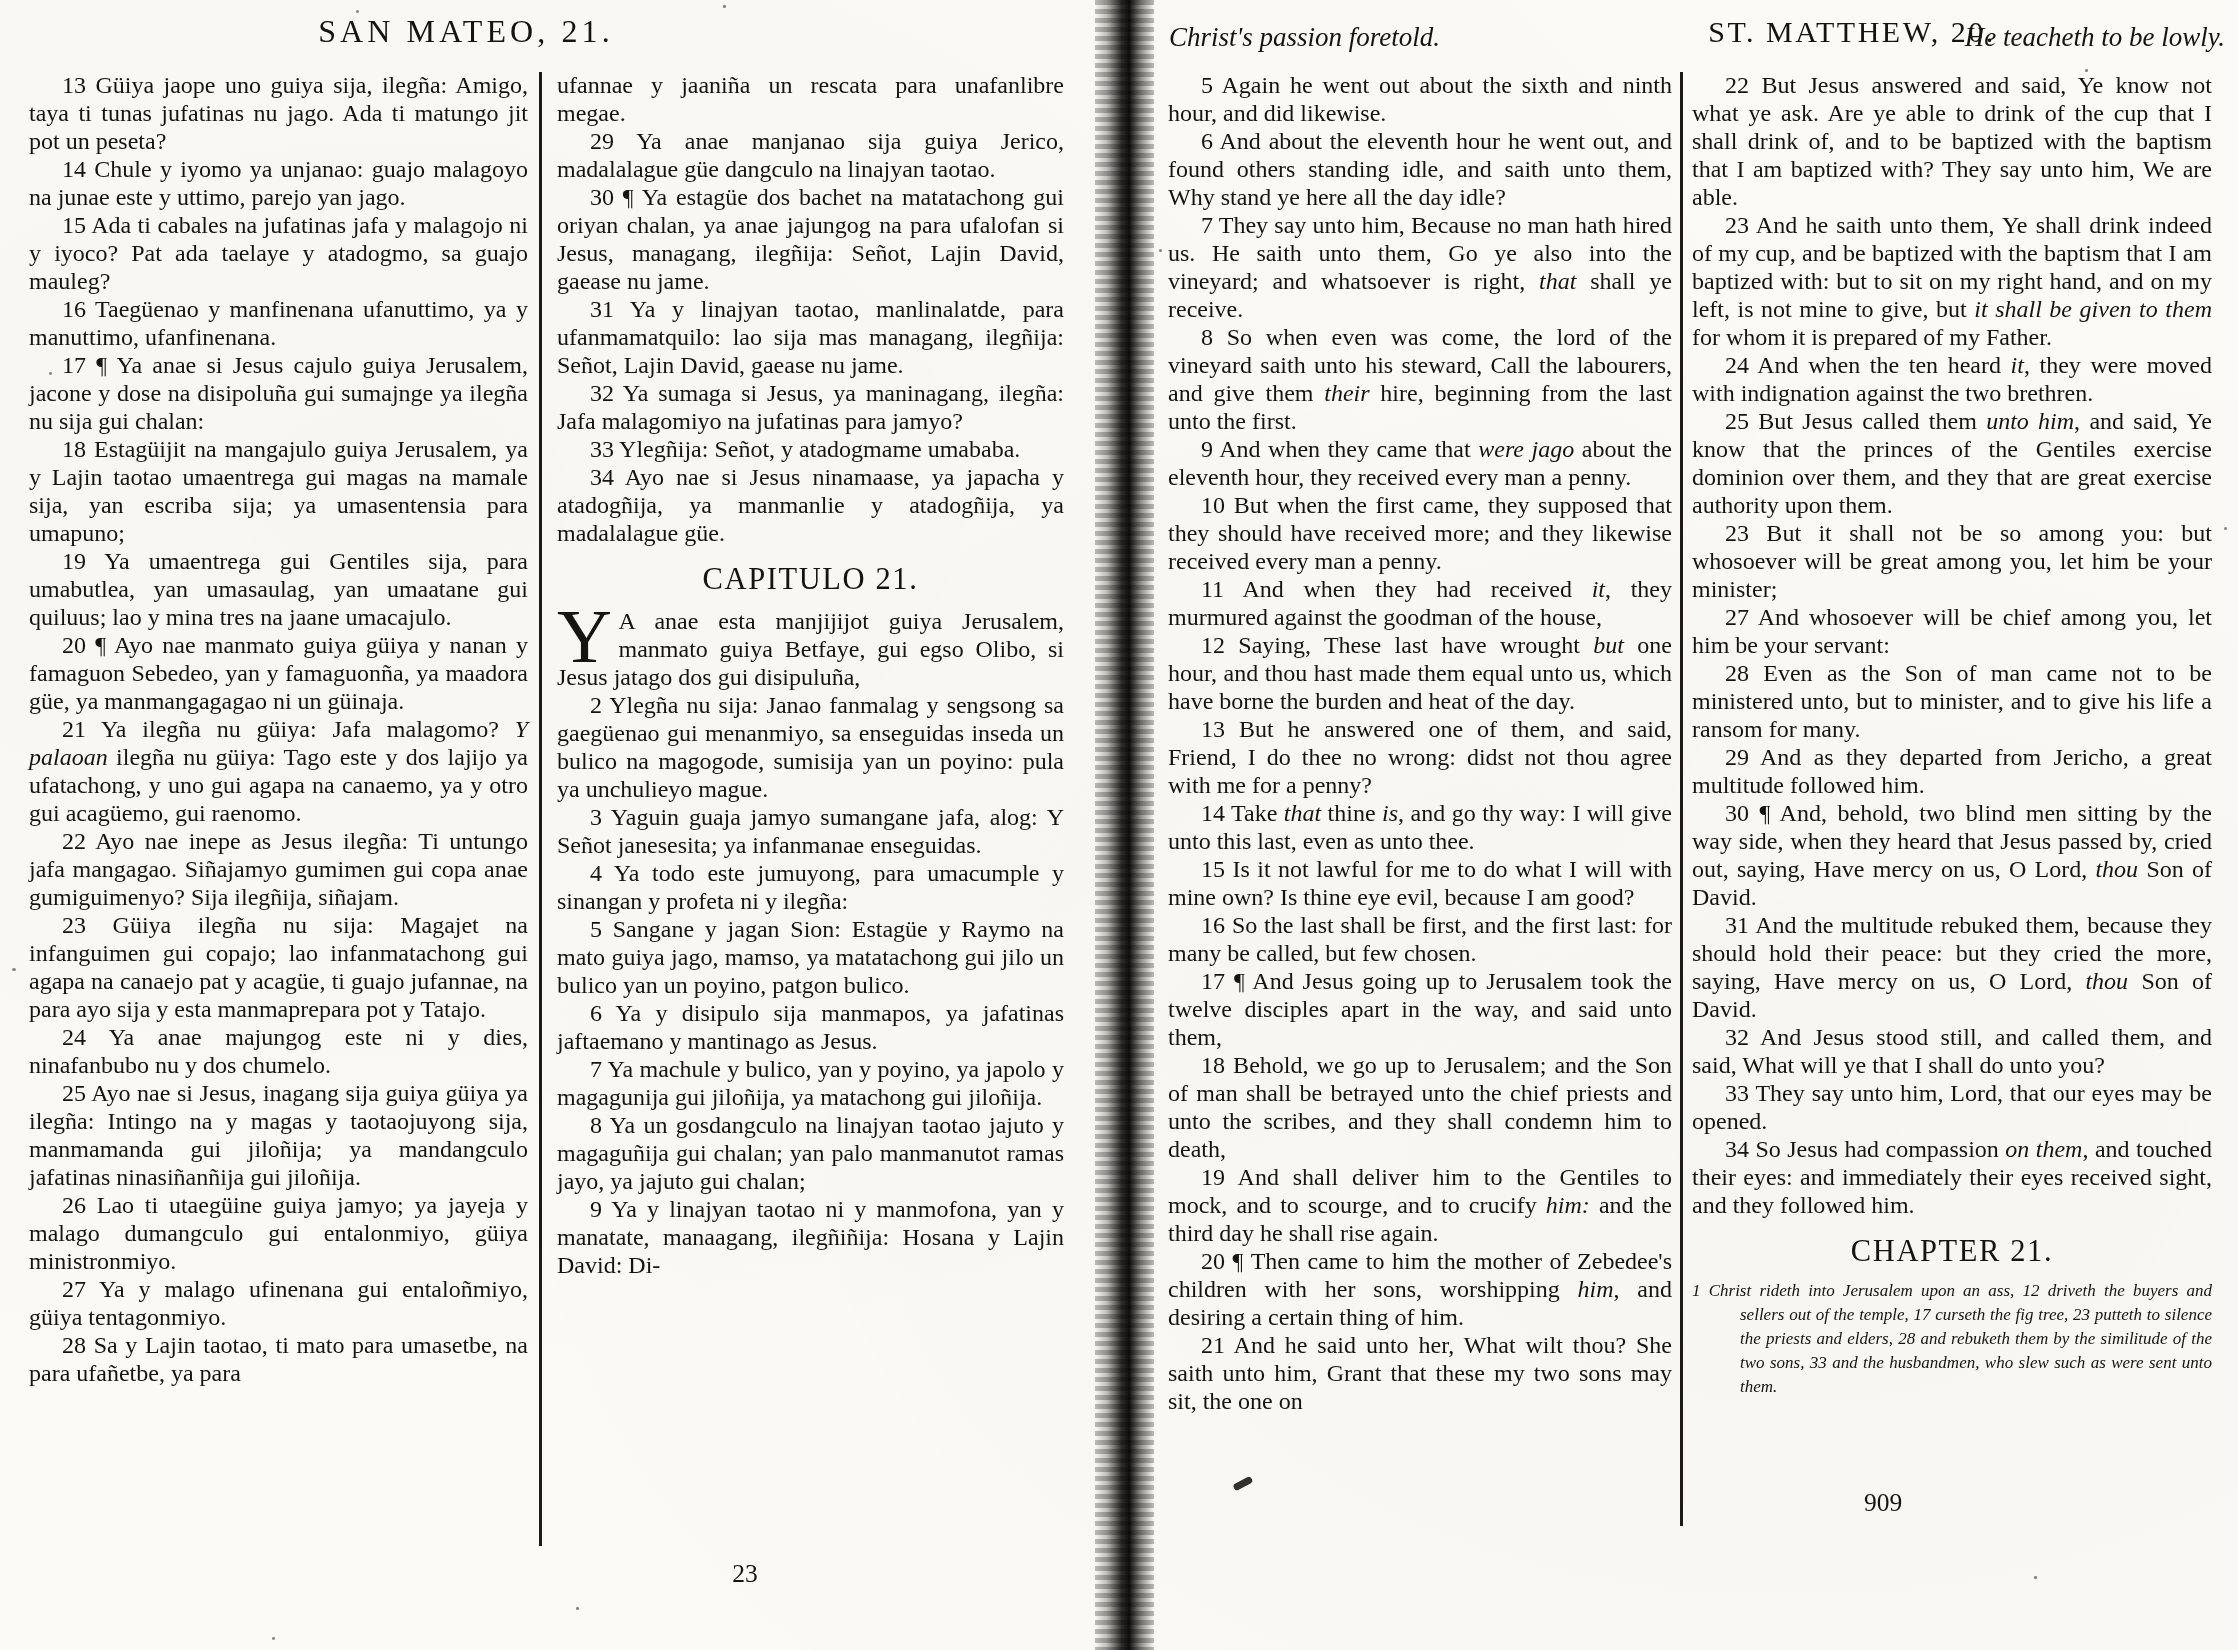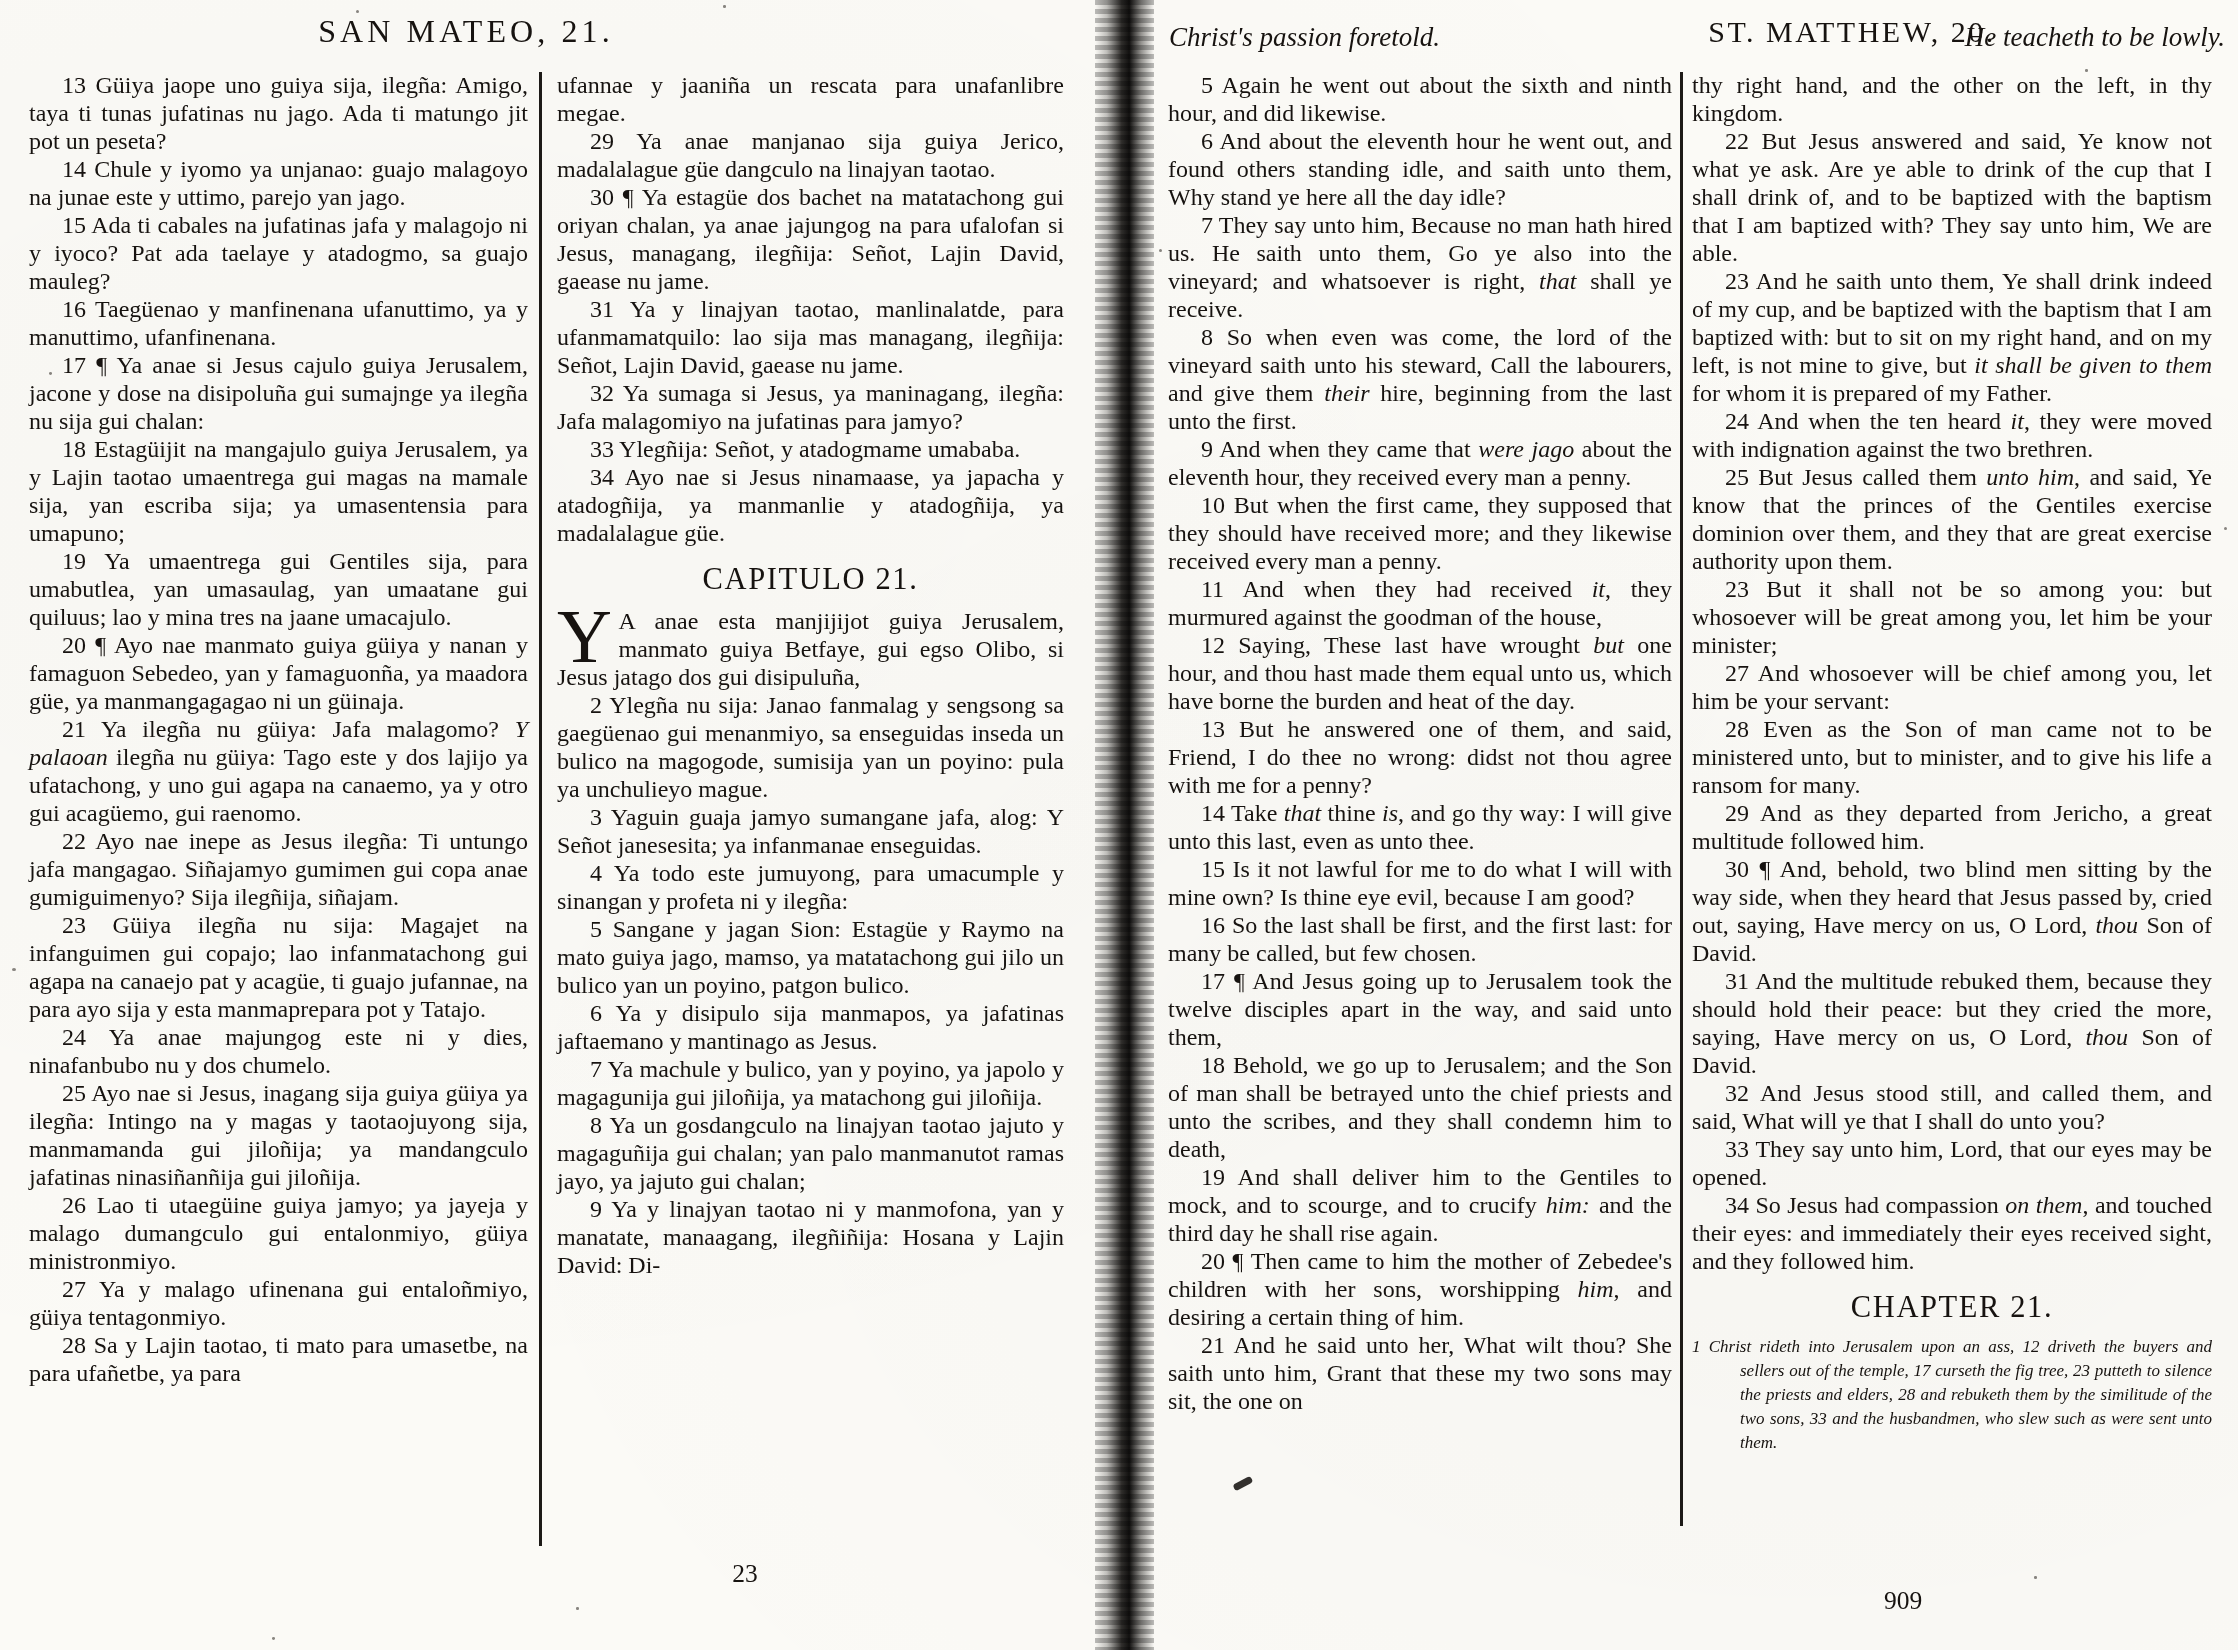--- a/index.html
+++ b/index.html
@@ -53,21 +53,21 @@
     margin:15px 0 10px;font-size:30.5px;font-weight:normal;
     letter-spacing:1.6px;text-align:center;
   }
   .chapter-summary{
     margin:6.6px 0 0;font-style:italic;font-size:17px;line-height:24px;
     padding-left:48px;text-indent:-48px;text-align:justify;
   }
   
   .page-number{position:absolute;font-size:25.5px;transform:translateX(-50%);}
   #pn-left{left:745px;top:1559px;}
-  #pn-right{left:1883px;top:1586px;margin-left:20px;}
+  #pn-right{left:1883px;top:1488px;}
   
   .gutter{
     position:absolute;left:1095px;top:0;width:59px;height:1651px;
     background:
       repeating-linear-gradient(180deg, rgba(0,0,0,0.25) 0 5px, rgba(0,0,0,0) 5px 9px),
       linear-gradient(90deg,
         rgba(20,18,15,0) 0%,
         rgba(20,18,15,0.25) 20%,
         rgba(12,10,8,0.85) 45%,
         rgba(5,4,3,0.95) 58%,
@@ -158,21 +158,20 @@
       <p class="verse">15 Is it not lawful for me to do what I will with mine own? Is thine eye evil, because I am good?</p>
       <p class="verse">16 So the last shall be first, and the first last: for many be called, but few chosen.</p>
       <p class="verse">17 ¶ And Jesus going up to Jerusalem took the twelve disciples apart in the way, and said unto them,</p>
       <p class="verse">18 Behold, we go up to Jerusalem; and the Son of man shall be betrayed unto the chief priests and unto the scribes, and they shall condemn him to death,</p>
       <p class="verse">19 And shall deliver him to the Gentiles to mock, and to scourge, and to crucify <i>him:</i> and the third day he shall rise again.</p>
       <p class="verse">20 ¶ Then came to him the mother of Zebedee's children with her sons, worshipping <i>him</i>, and desiring a certain thing of him.</p>
       <p class="verse">21 And he said unto her, What wilt thou? She saith unto him, Grant that these my two sons may sit, the one on</p>
     </div>
   <div class="col-rule" id="rule-R"></div>
   <div class="column" id="col-R2">
-      <p class="verse cont">thy right hand, and the other on the left, in thy kingdom.</p>
       <p class="verse">22 But Jesus answered and said, Ye know not what ye ask. Are ye able to drink of the cup that I shall drink of, and to be baptized with the baptism that I am baptized with? They say unto him, We are able.</p>
       <p class="verse">23 And he saith unto them, Ye shall drink indeed of my cup, and be baptized with the baptism that I am baptized with: but to sit on my right hand, and on my left, is not mine to give, but <i>it shall be given to them</i> for whom it is prepared of my Father.</p>
       <p class="verse">24 And when the ten heard <i>it</i>, they were moved with indignation against the two brethren.</p>
       <p class="verse">25 But Jesus called them <i>unto him</i>, and said, Ye know that the princes of the Gentiles exercise dominion over them, and they that are great exercise authority upon them.</p>
       <p class="verse">23 But it shall not be so among you: but whosoever will be great among you, let him be your minister;</p>
       <p class="verse">27 And whosoever will be chief among you, let him be your servant:</p>
       <p class="verse">28 Even as the Son of man came not to be ministered unto, but to minister, and to give his life a ransom for many.</p>
       <p class="verse">29 And as they departed from Jericho, a great multitude followed him.</p>
       <p class="verse">30 ¶ And, behold, two blind men sitting by the way side, when they heard that Jesus passed by, cried out, saying, Have mercy on us, O Lord, <i>thou</i> Son of David.</p>
       <p class="verse">31 And the multitude rebuked them, because they should hold their peace: but they cried the more, saying, Have mercy on us, O Lord, <i>thou</i> Son of David.</p>

